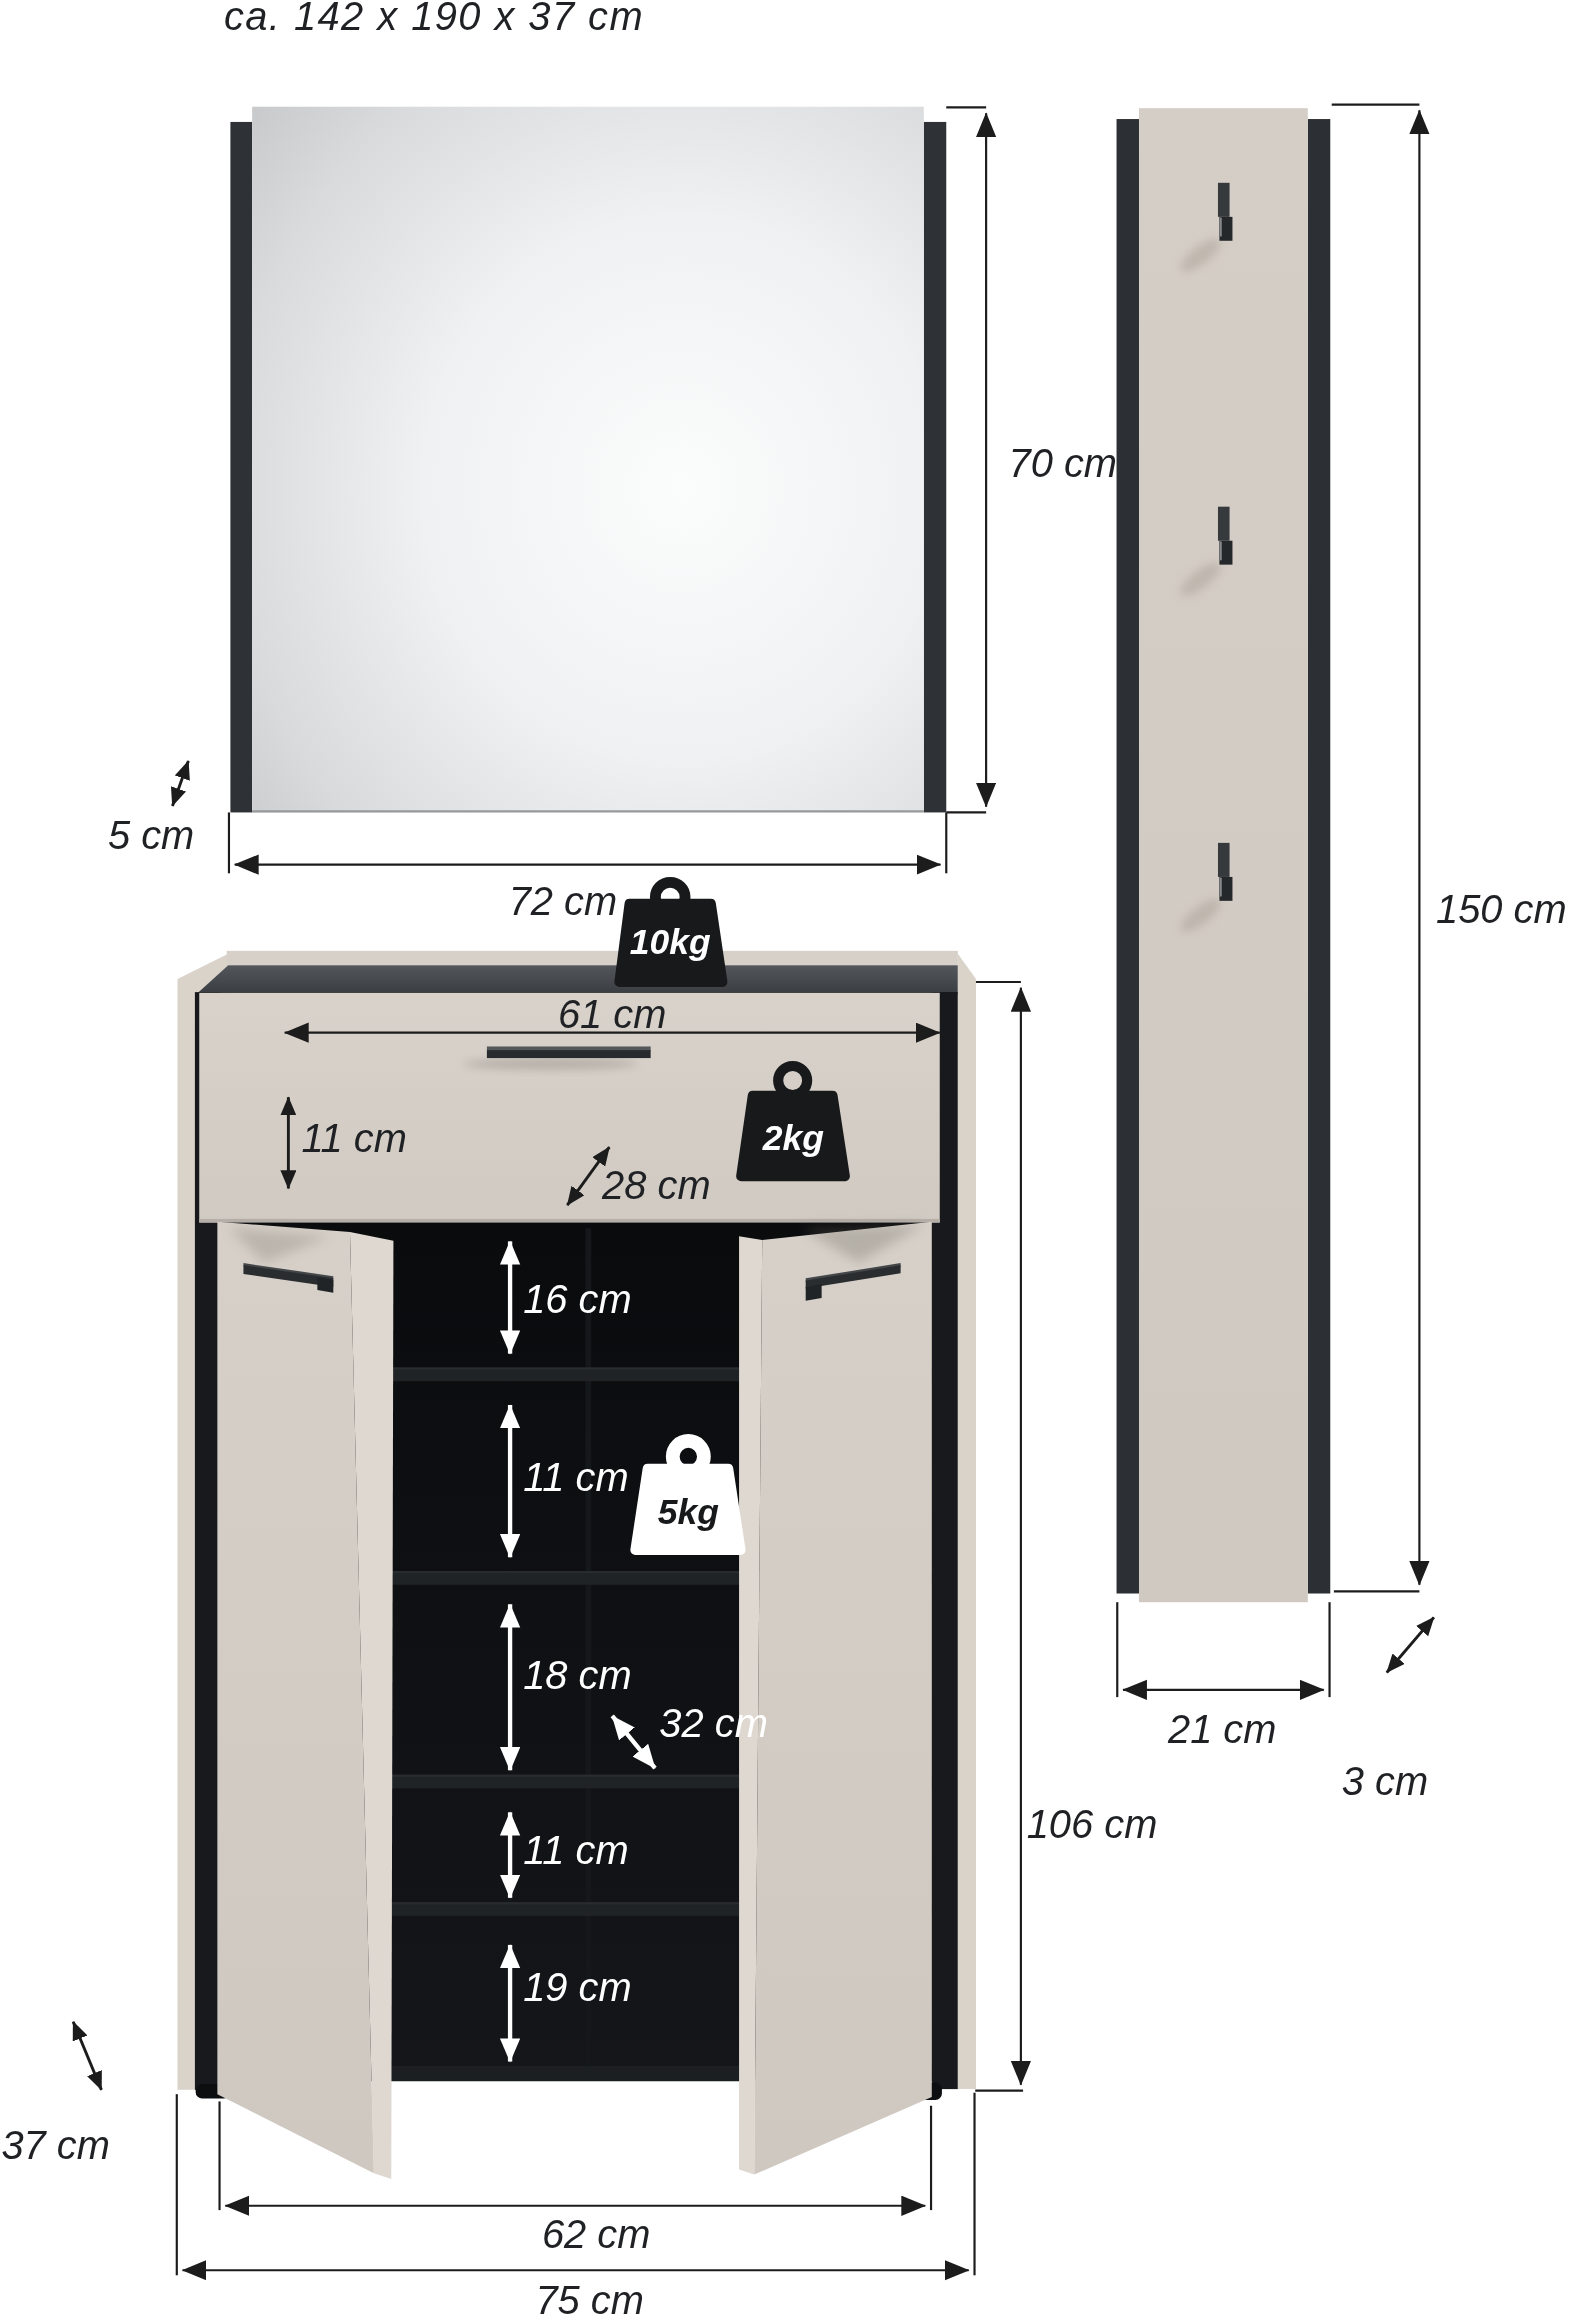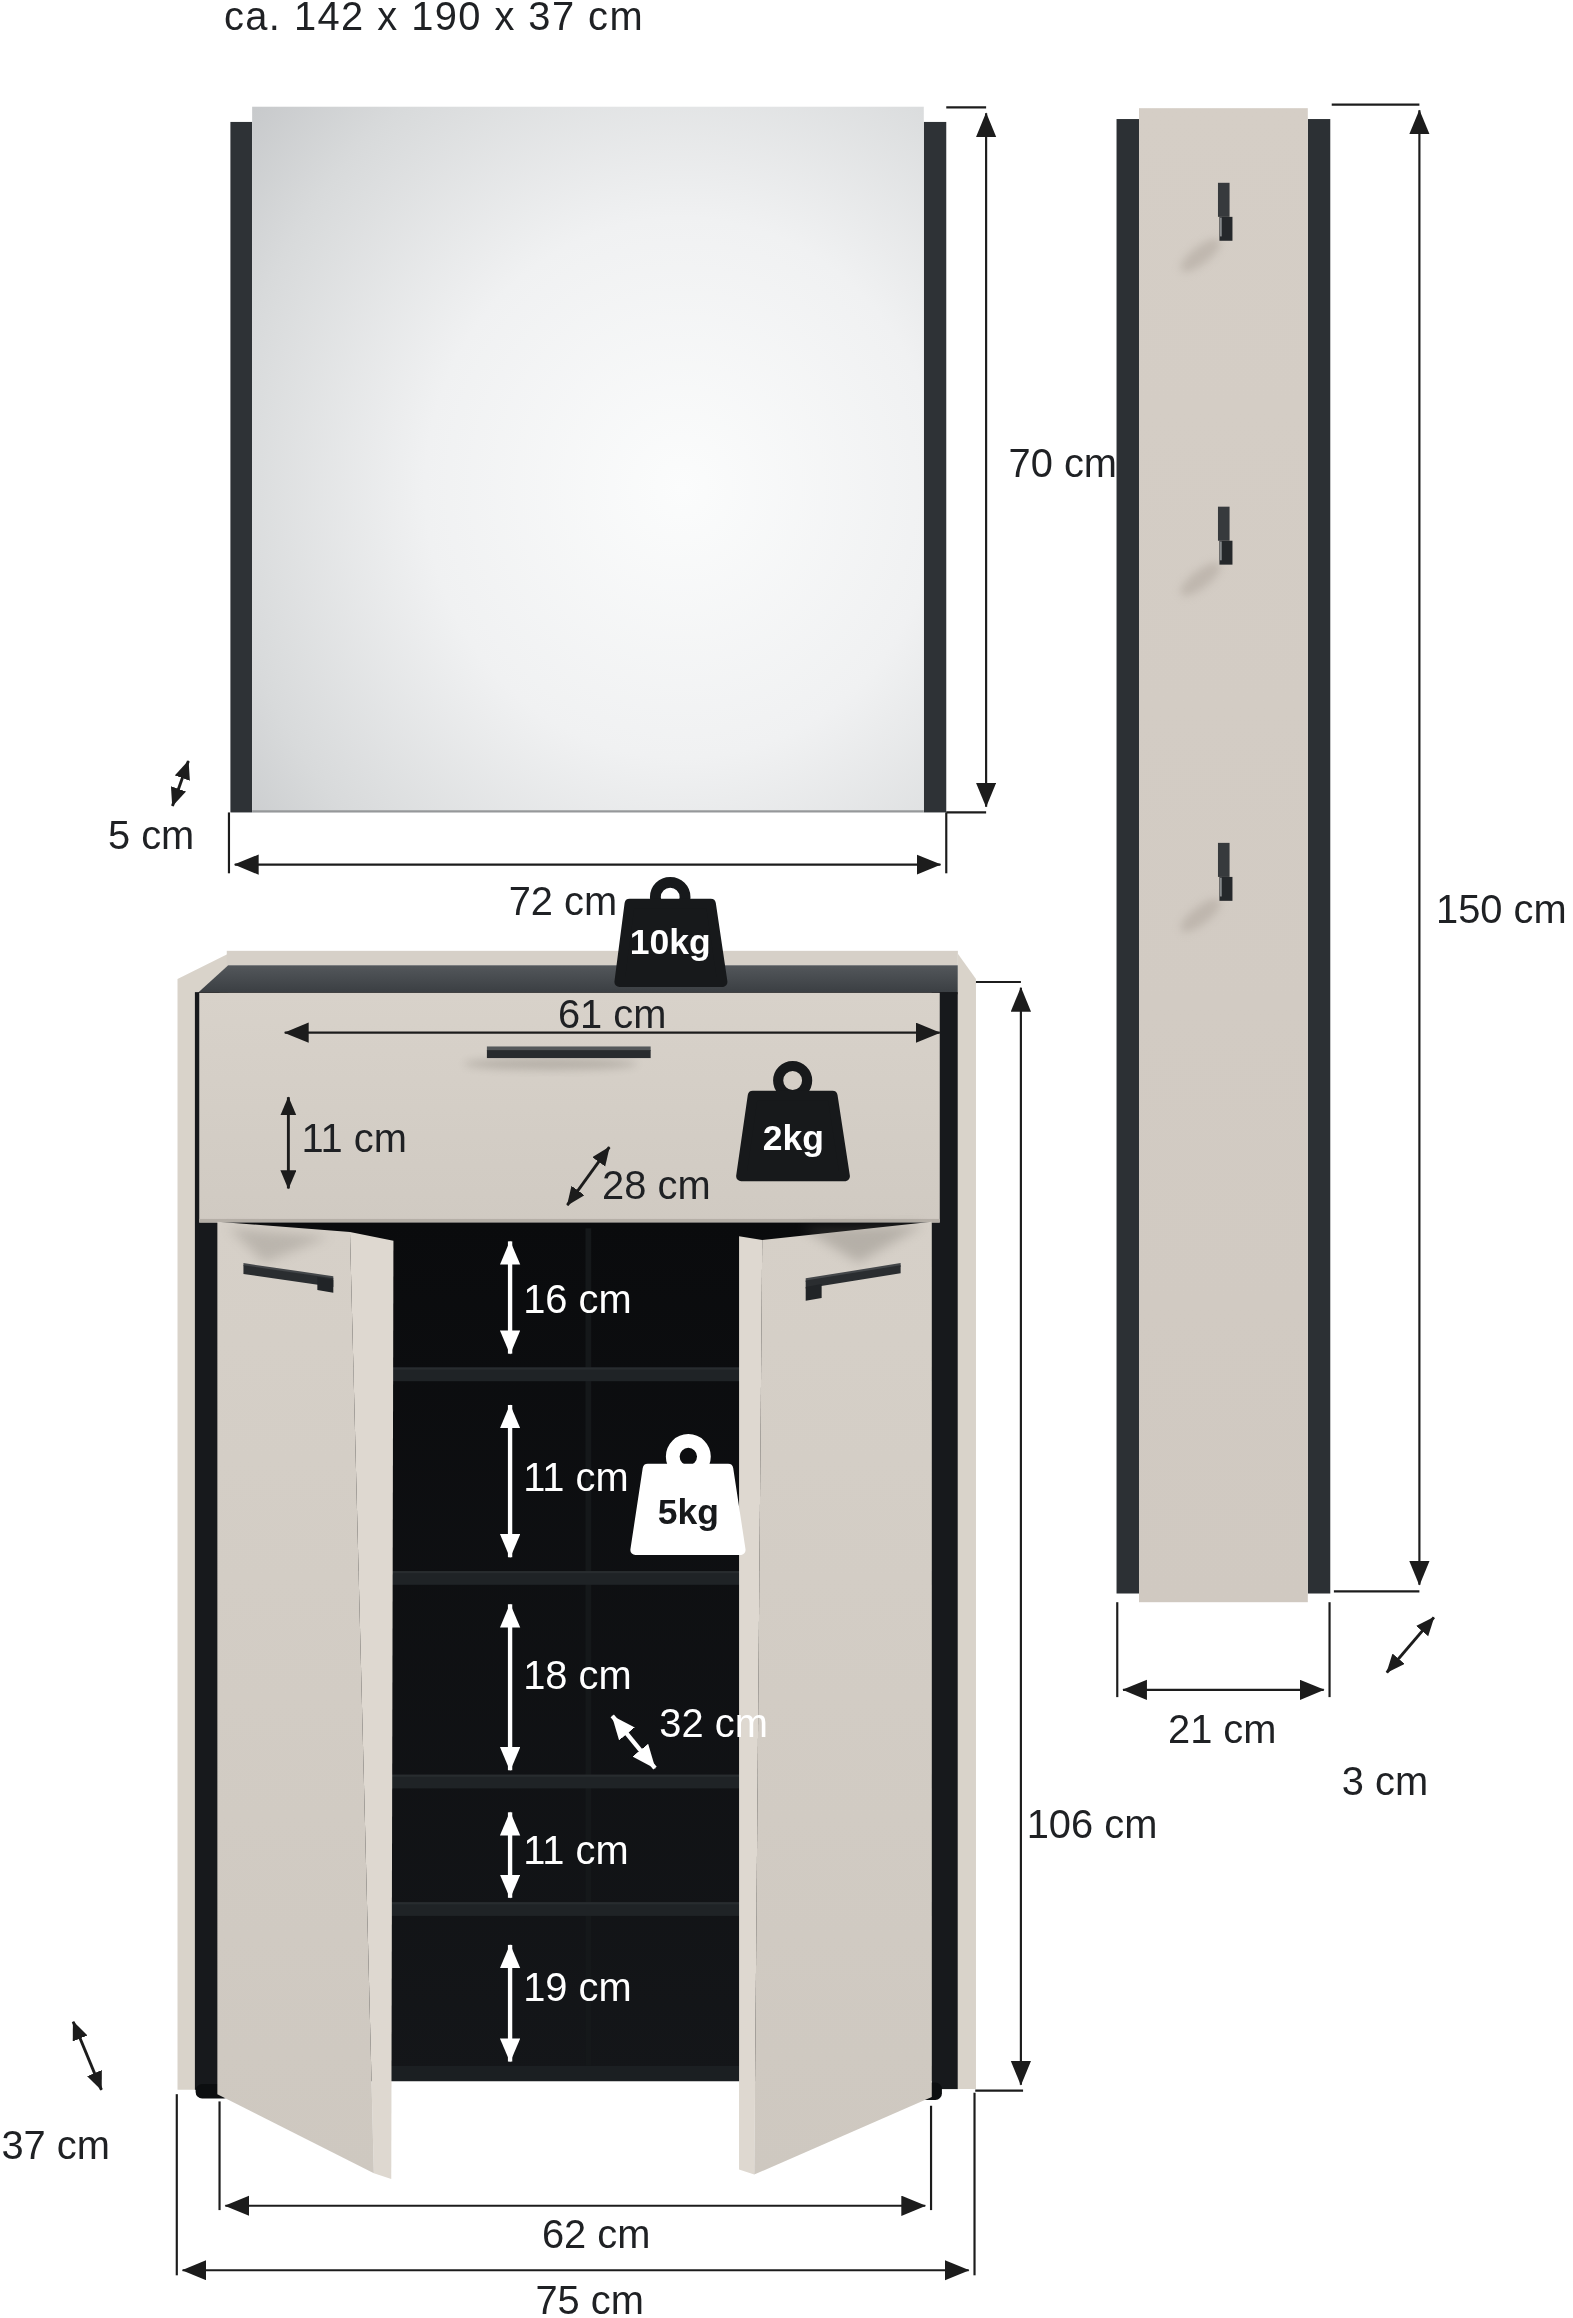--- a/index.html
+++ b/index.html
@@ -1,16 +1,16 @@
 <!DOCTYPE html>
 <html style="font-size:11.6px"><head>
 <meta charset="utf-8">
 <style>
   html,body{margin:0;padding:0;background:#ffffff;}
-  .page{position:relative;width:1573px;height:2319px;background:#ffffff;overflow:hidden;}
+  .page{position:relative;width:1573px;height:2319px;background:#ffffff;overflow:hidden;font-style:italic;}
   text{font-family:"Liberation Sans", sans-serif;}
 </style>
 </head>
 <body>
 <div class="page">
 <svg width="1573" height="2319" viewBox="0 0 2171 3200" xmlns="http://www.w3.org/2000/svg">
 <defs>
   <radialGradient id="gMirror" cx="0.64" cy="0.54" r="0.85">
     <stop offset="0" stop-color="#fbfcfc"></stop>
     <stop offset="0.45" stop-color="#f0f1f2"></stop>

